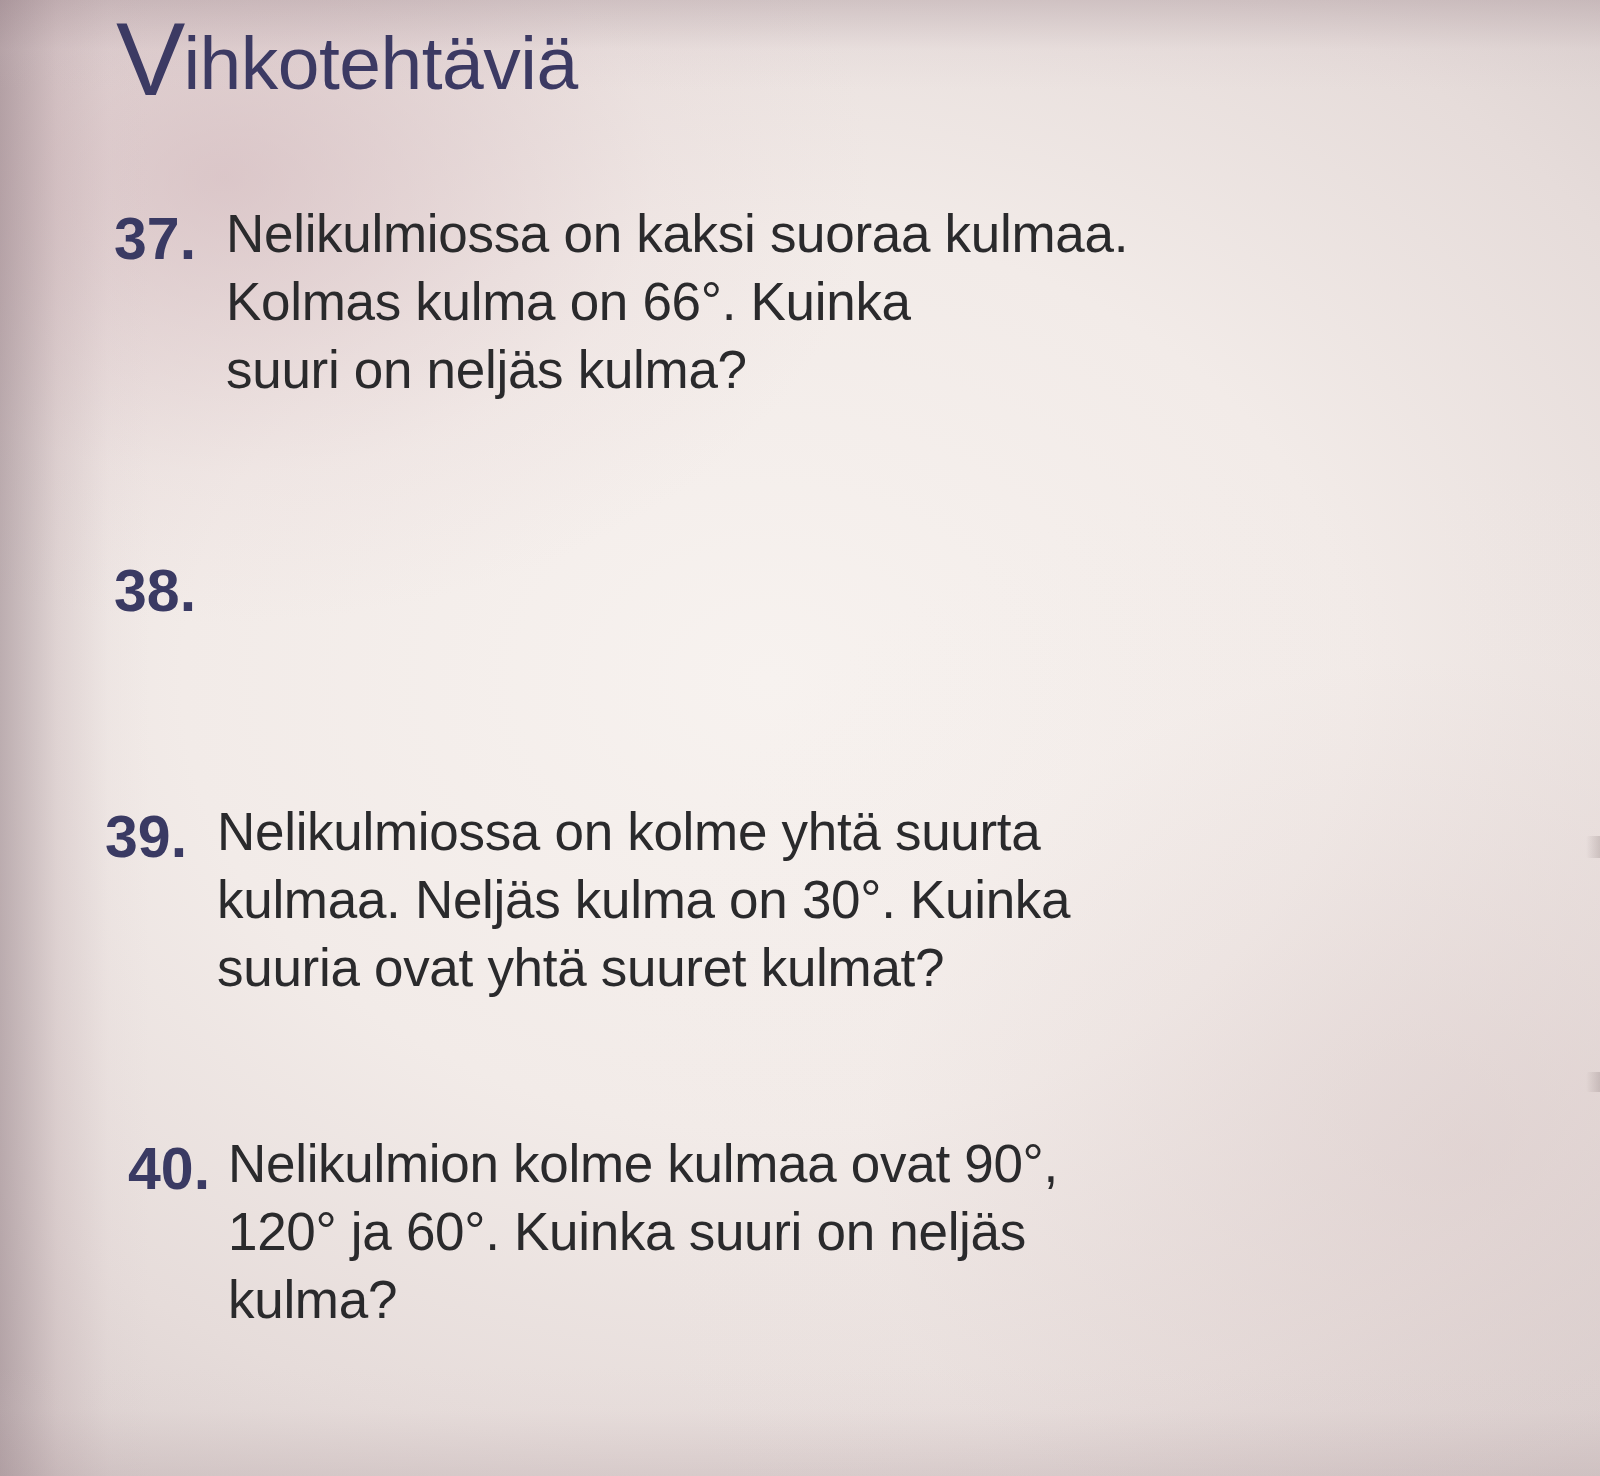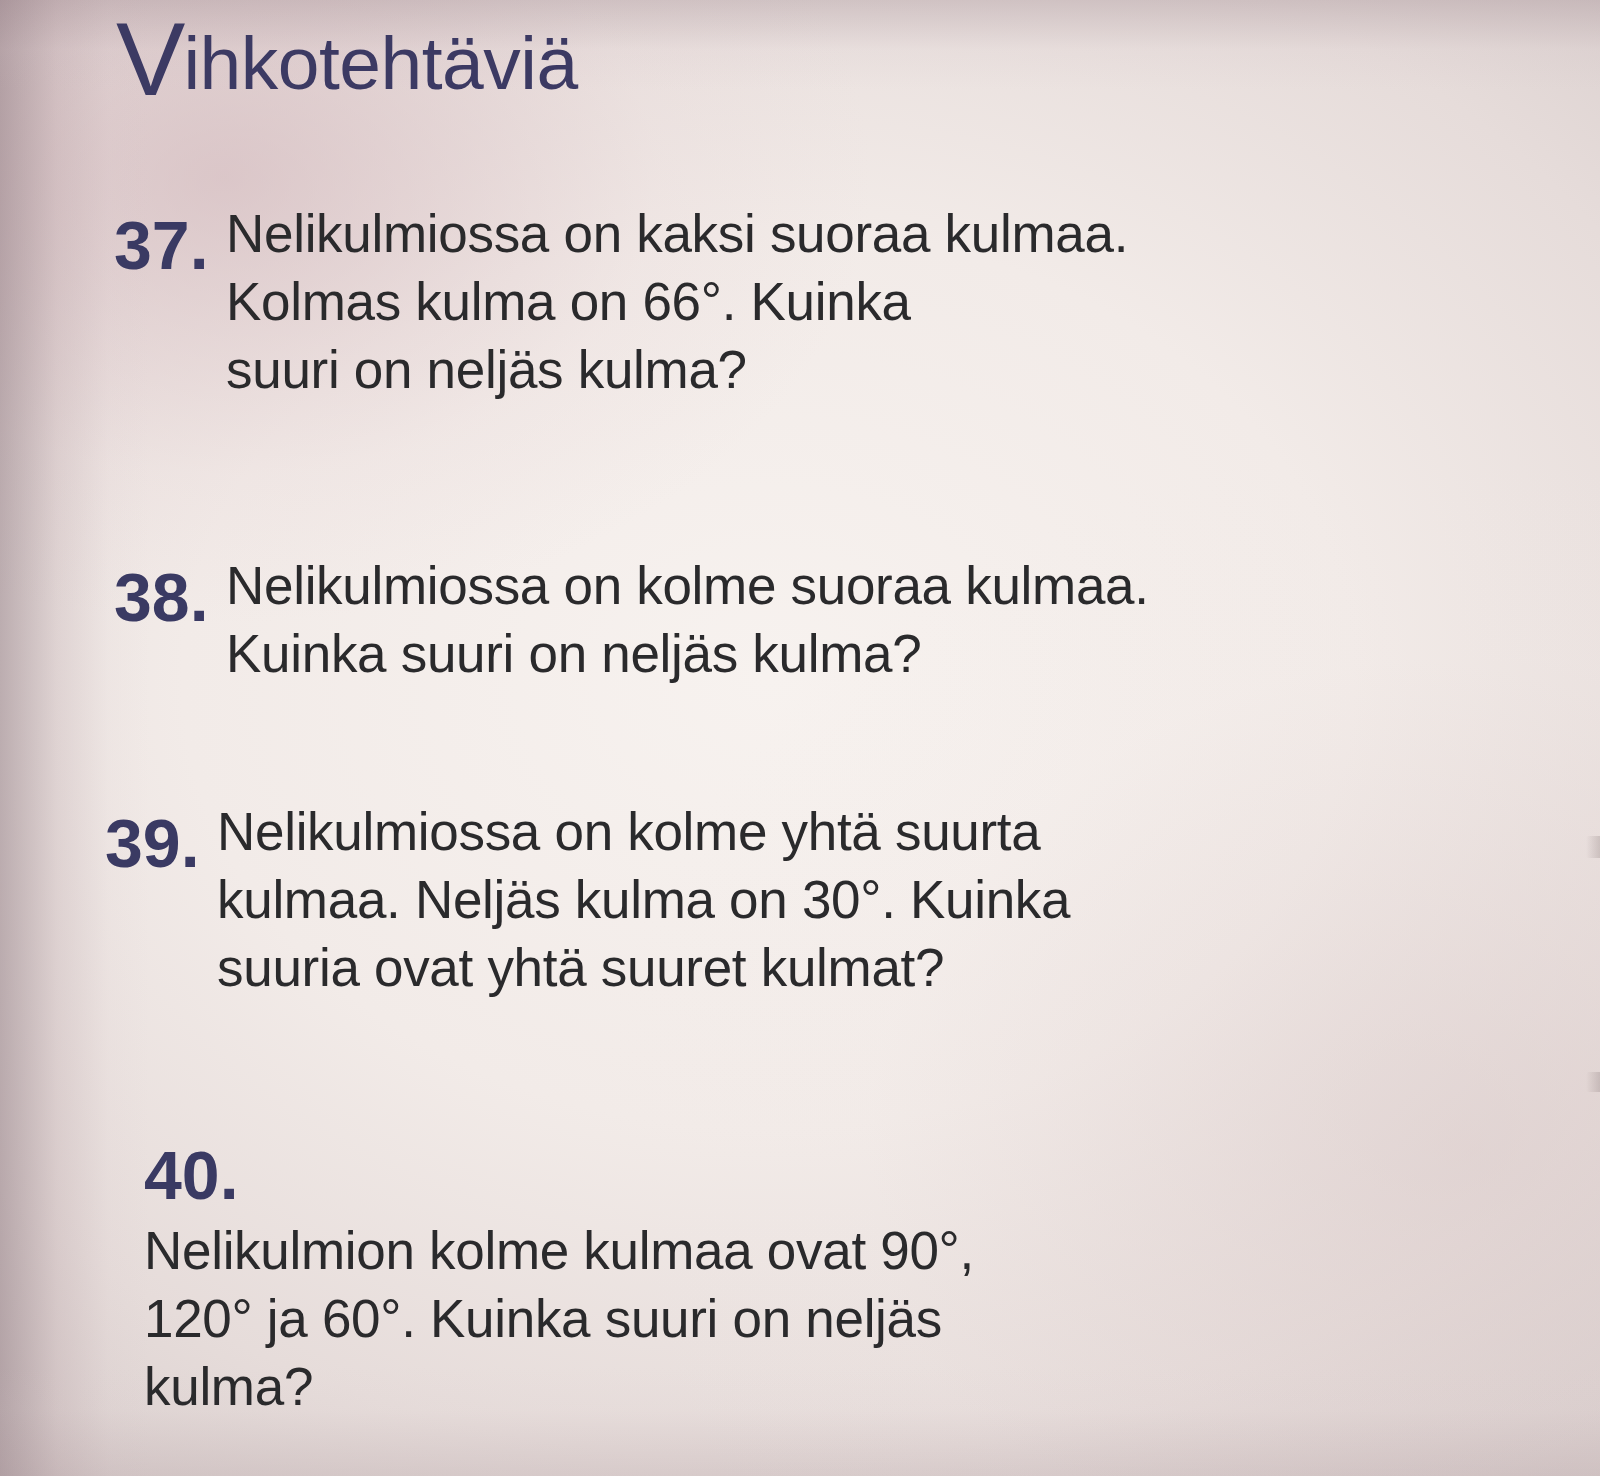--- a/index.html
+++ b/index.html
@@ -89,41 +89,41 @@
 
   .exercise {
     position: absolute;
     display: flex;
     align-items: flex-start;
   }
   .ex-num {
     flex: 0 0 auto;
     width: 112px;
     text-align: left;
-    font-size: 68px;
+    font-size: 59px;
     font-weight: 700;
     color: #3a3a63;
     line-height: 1.28;
     letter-spacing: 0px;
     transform: translateY(2px);
   }
   .ex-body {
     flex: 1 1 auto;
     font-size: 53px;
     line-height: 1.28;
     color: #2a2a2c;
     letter-spacing: -0.3px;
     max-width: 1330px;
   }
   .ex-body .ln { display: block; white-space: nowrap; }
 
   #ex-37 { left: 106px; top: 200px; }
   #ex-38 { left: 106px; top: 552px; }
   #ex-39 { left: 97px; top: 798px; }
-  #ex-40 { left: 136px; top: 1130px; flex-direction: column; }
+  #ex-40 { left: 120px; top: 1130px; }
   #ex-40 .ex-num { width: 100px; }
 </style>
 </head>
 <body>
 
 <div class="page">
 
   <div class="vignette-left"></div>
   <div class="vignette-top"></div>
   <div class="vignette-bottom"></div>
@@ -140,24 +140,20 @@
       <div class="ex-num">37.</div>
       <div class="ex-body">
         <span class="ln">Nelikulmiossa on kaksi suoraa kulmaa.</span>
         <span class="ln">Kolmas kulma on 66°. Kuinka</span>
         <span class="ln">suuri on neljäs kulma?</span>
       </div>
     </div>
 
     <div class="exercise" id="ex-38">
       <div class="ex-num">38.</div>
-      <div class="ex-body">
-        <span class="ln">Nelikulmiossa on kolme suoraa kulmaa.</span>
-        <span class="ln">Kuinka suuri on neljäs kulma?</span>
-      </div>
     </div>
 
     <div class="exercise" id="ex-39">
       <div class="ex-num">39.</div>
       <div class="ex-body">
         <span class="ln">Nelikulmiossa on kolme yhtä suurta</span>
         <span class="ln">kulmaa. Neljäs kulma on 30°. Kuinka</span>
         <span class="ln">suuria ovat yhtä suuret kulmat?</span>
       </div>
     </div>

